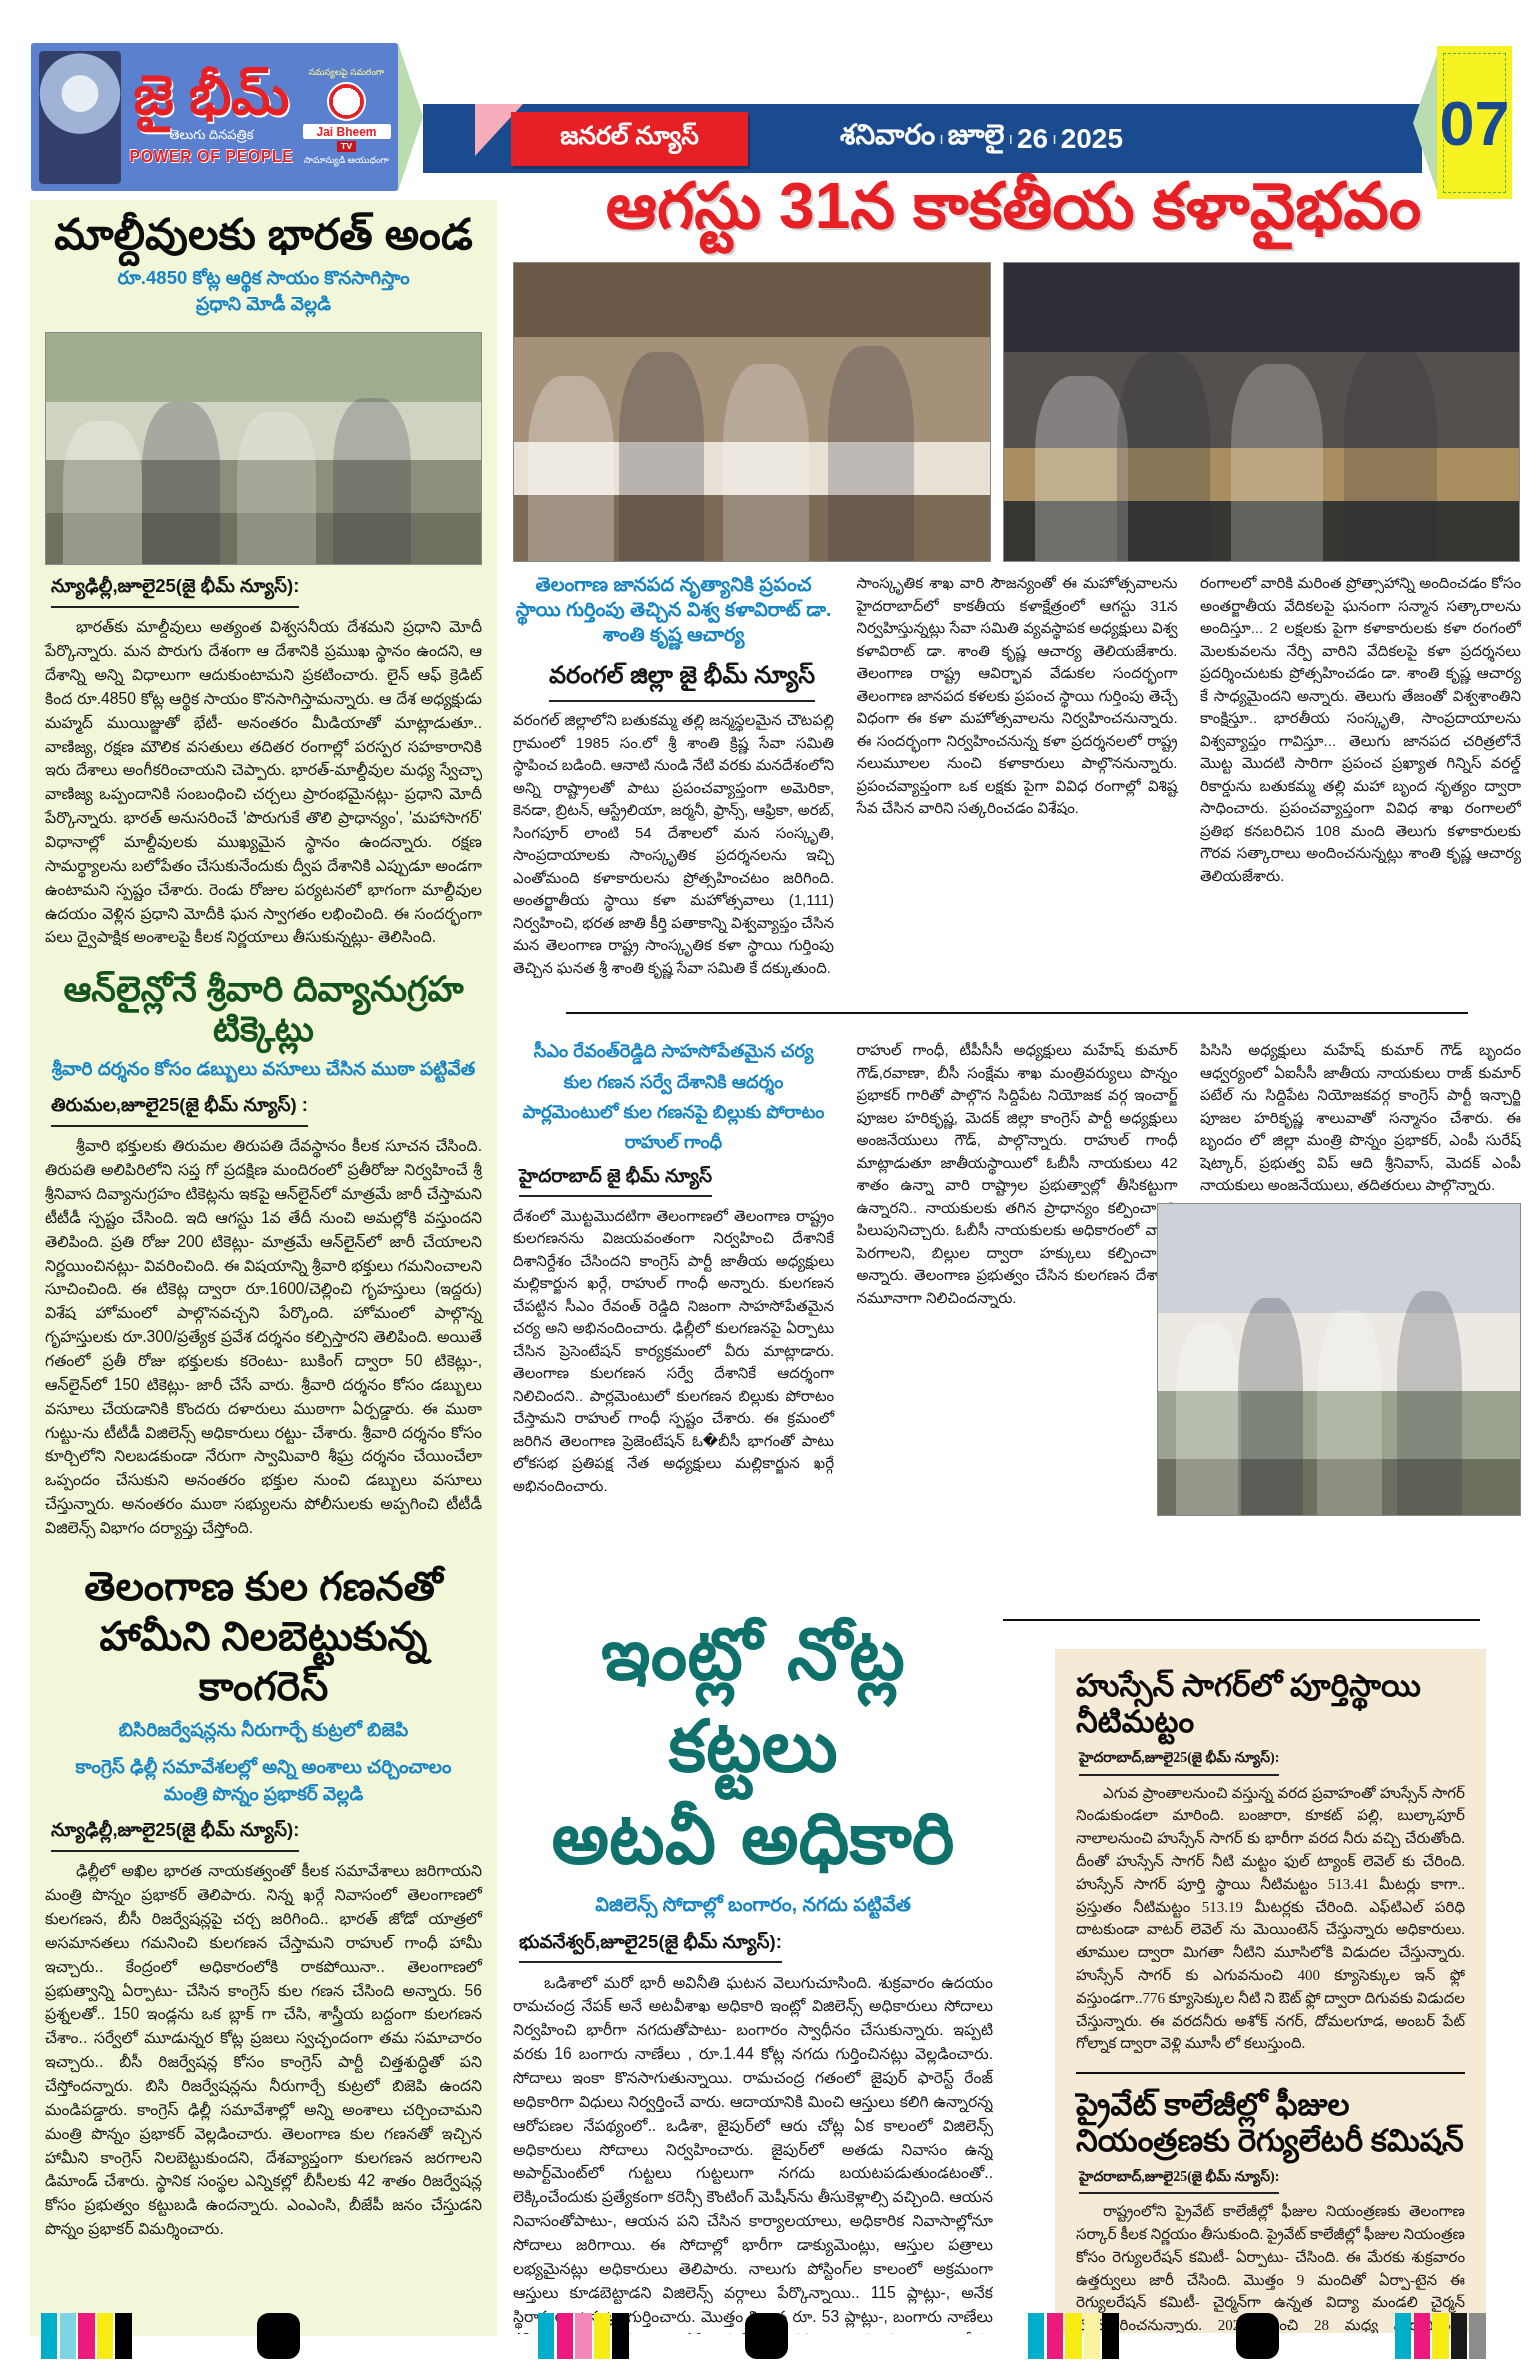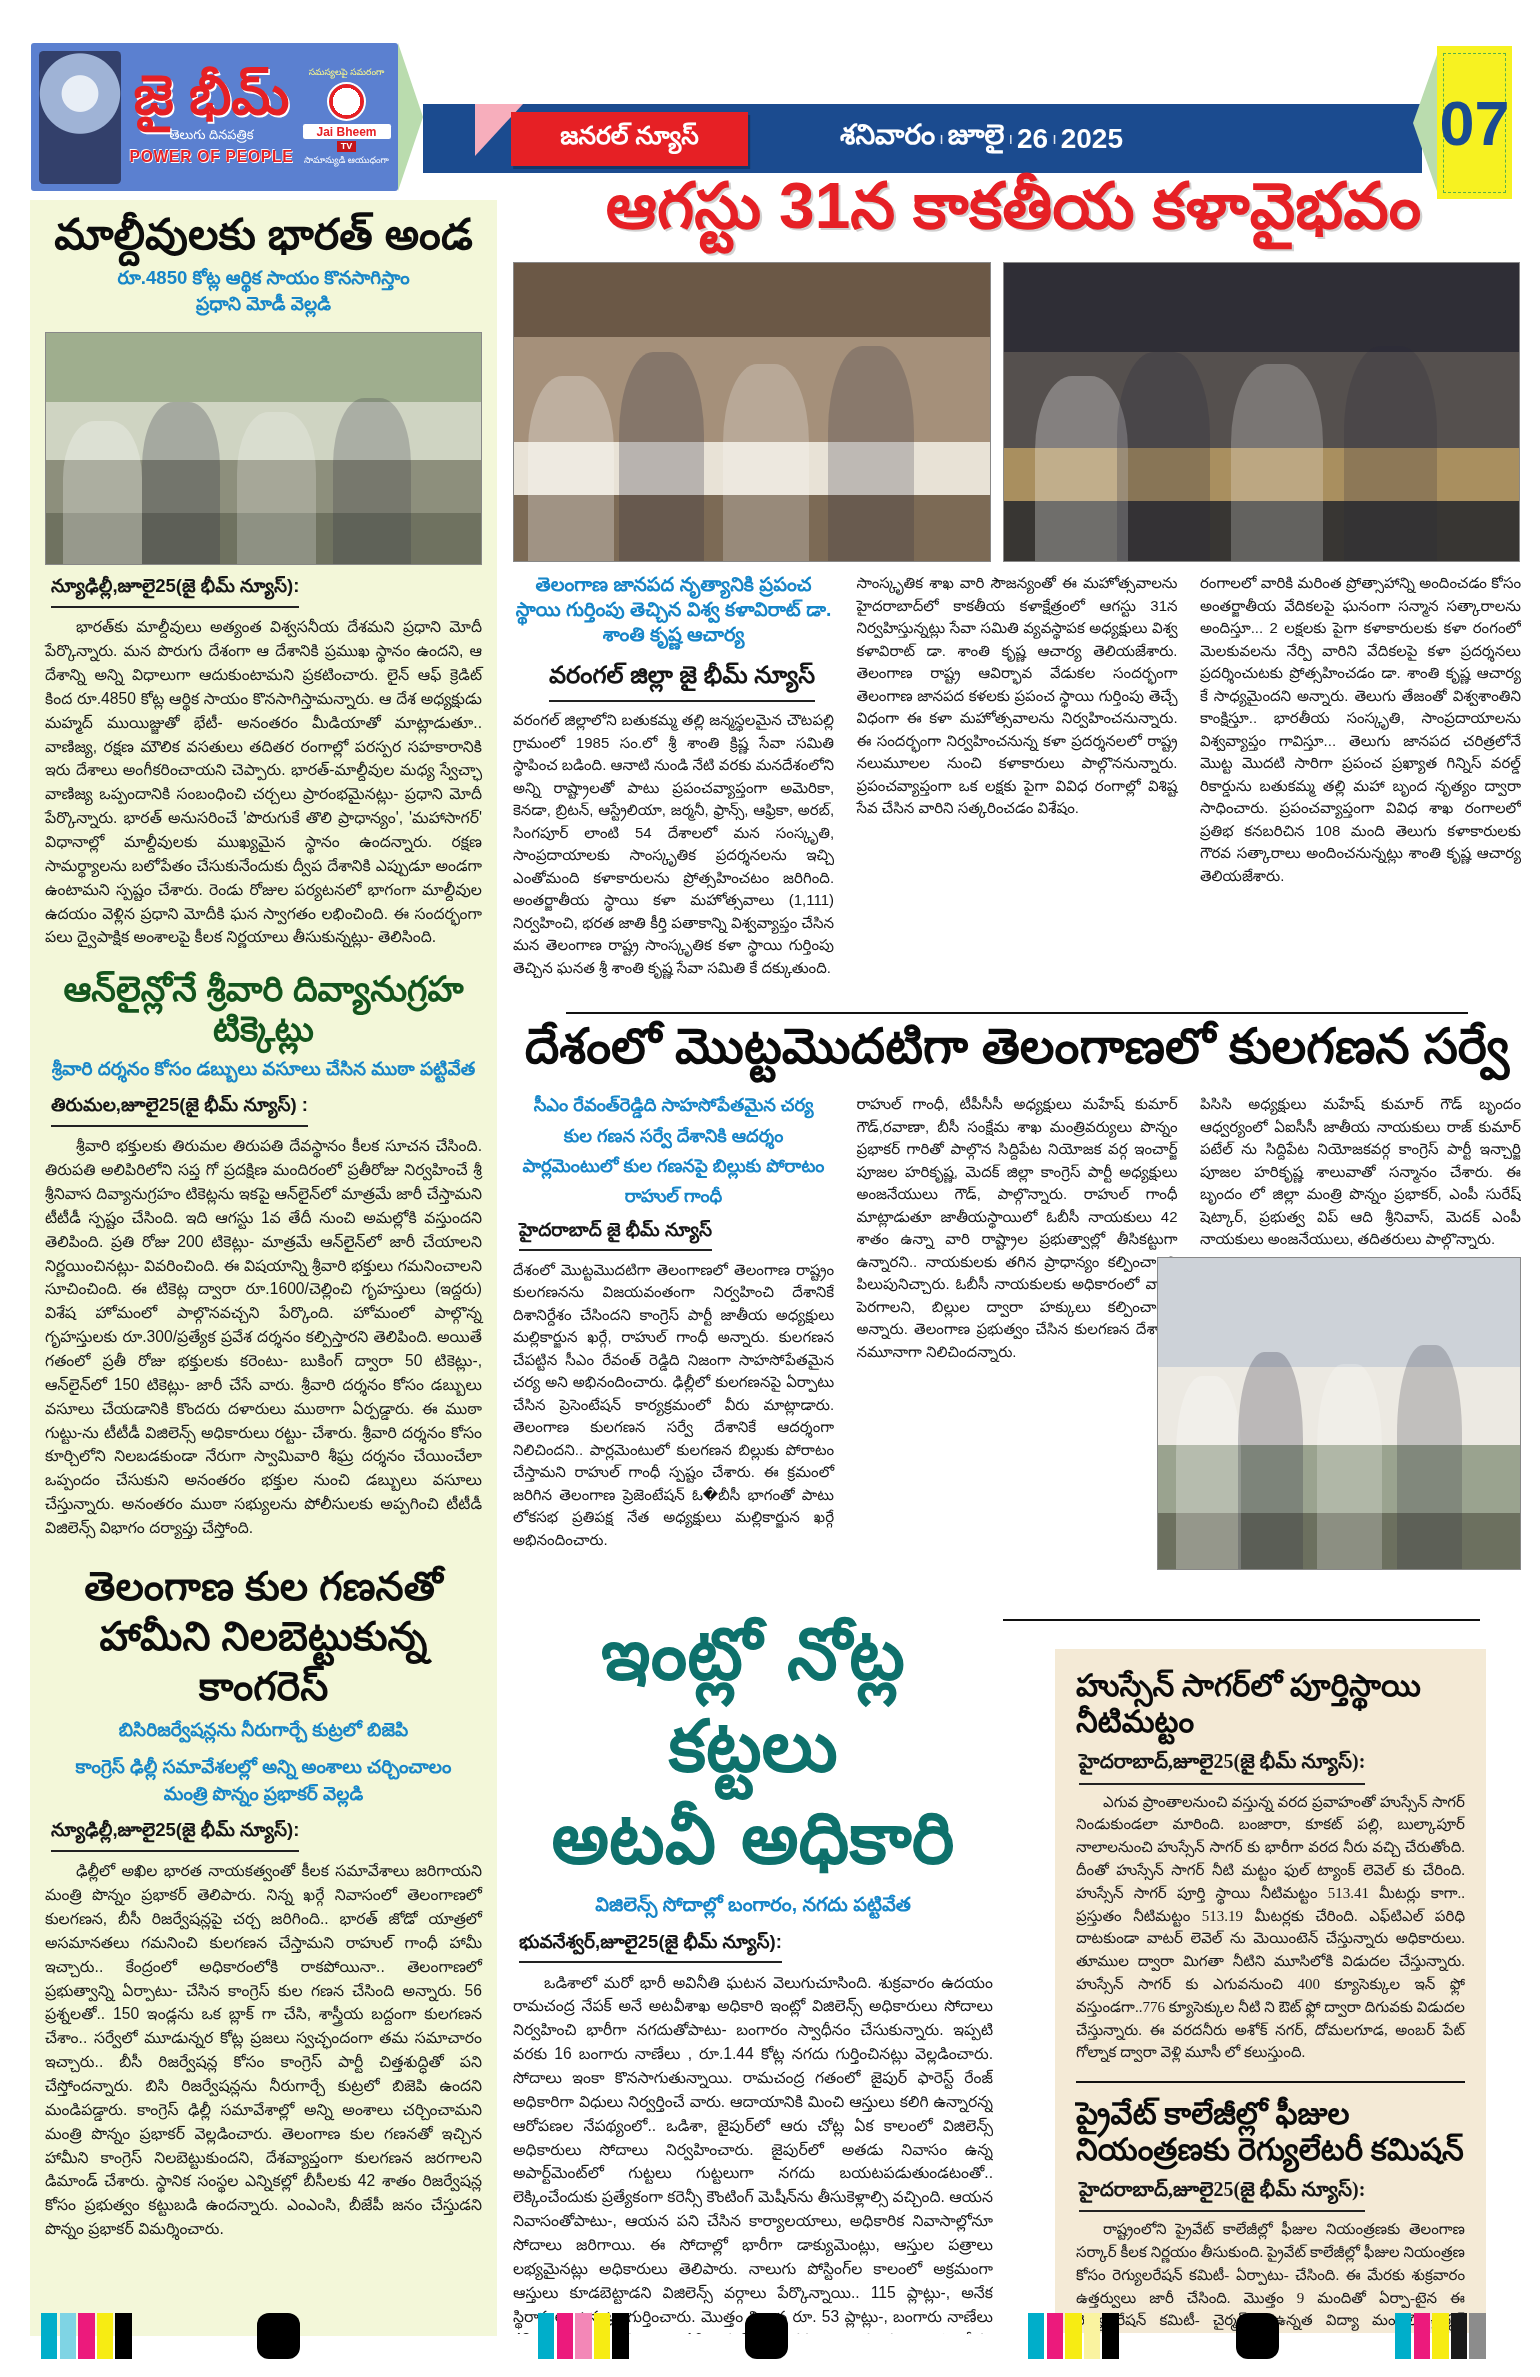--- a/index.html
+++ b/index.html
@@ -101,21 +101,21 @@
   .forest-head{font-size:72px;font-weight:bold;color:var(--teal);text-align:center;line-height:1.28;
     font-family:"DejaVu Serif","Liberation Serif",serif;}
   .forest .a-sub{font-size:19.4px;}
   .forest .dateline{font-size:18.6px;}
   .forest .body-txt{font-size:15.7px;}
 
   
   .cream{position:absolute;left:1055px;top:1649px;width:431px;height:684px;background:var(--cream);
     padding:19.4px 21px;overflow:hidden;font-family:Liberation Serif, serif;}
   .cream h3{font-size:31px;font-weight:bold;color:#0b0b0b;line-height:1.15;}
-  .cream .dateline{font-size:20px;margin:10.4px 0 6px 3px;}
+  .cream .dateline{font-size:14px;margin:10.4px 0 6px 3px;}
   .cream .body-txt{font-size:15px;text-indent:27px;}
   .cream .split{height:2.2px;background:#111;margin:16.4px 0 13.4px 0;}
 
   
   .reg-area{position:absolute;left:0;top:2313px;width:1541px;height:49px;}
   .reg-group{position:absolute;top:0;display:flex;gap:2.2px;}
   .reg-group i{display:block;width:16.4px;height:46px;}
   .reg-blob{position:absolute;top:0;width:43px;height:46px;background:#000;border-radius:12px;}
 </style>
 </head>
@@ -216,21 +216,20 @@
       <p class="col-txt">సాంస్కృతిక శాఖ వారి సౌజన్యంతో ఈ మహోత్సవాలను హైదరాబాద్‌లో కాకతీయ కళాక్షేత్రంలో ఆగస్టు 31న నిర్వహిస్తున్నట్లు సేవా సమితి వ్యవస్థాపక అధ్యక్షులు విశ్వ కళావిరాట్ డా. శాంతి కృష్ణ ఆచార్య తెలియజేశారు. తెలంగాణ రాష్ట్ర ఆవిర్భావ వేడుకల సందర్భంగా తెలంగాణ జానపద కళలకు ప్రపంచ స్థాయి గుర్తింపు తెచ్చే విధంగా ఈ కళా మహోత్సవాలను నిర్వహించనున్నారు. ఈ సందర్భంగా నిర్వహించనున్న కళా ప్రదర్శనలలో రాష్ట్ర నలుమూలల నుంచి కళాకారులు పాల్గొననున్నారు. ప్రపంచవ్యాప్తంగా ఒక లక్షకు పైగా వివిధ రంగాల్లో విశిష్ట సేవ చేసిన వారిని సత్కరించడం విశేషం.</p>
     </div>
     <div class="kcol">
       <p class="col-txt">రంగాలలో వారికి మరింత ప్రోత్సాహాన్ని అందించడం కోసం అంతర్జాతీయ వేదికలపై ఘనంగా సన్మాన సత్కారాలను అందిస్తూ... 2 లక్షలకు పైగా కళాకారులకు కళా రంగంలో మెలకువలను నేర్పి వారిని వేదికలపై కళా ప్రదర్శనలు ప్రదర్శించుటకు ప్రోత్సహించడం డా. శాంతి కృష్ణ ఆచార్య కే సాధ్యమైందని అన్నారు. తెలుగు తేజంతో విశ్వశాంతిని కాంక్షిస్తూ.. భారతీయ సంస్కృతి, సాంప్రదాయాలను విశ్వవ్యాప్తం గావిస్తూ... తెలుగు జానపద చరిత్రలోనే మొట్ట మొదటి సారిగా ప్రపంచ ప్రఖ్యాత గిన్నిస్ వరల్డ్ రికార్డును బతుకమ్మ తల్లి మహా బృంద నృత్యం ద్వారా సాధించారు. ప్రపంచవ్యాప్తంగా వివిధ శాఖ రంగాలలో ప్రతిభ కనబరిచిన 108 మంది తెలుగు కళాకారులకు గౌరవ సత్కారాలు అందించనున్నట్లు శాంతి కృష్ణ ఆచార్య తెలియజేశారు.</p>
     </div>
   </div>
 
   <div class="rule" style="left:566px;top:1012px;width:902px;"></div>
 
   <div class="survey">
-    <div class="survey-head">దేశంలో మొట్టమొదటిగా తెలంగాణలో కులగణన సర్వే</div>
     <div class="survey-cols">
       <div class="scol">
         <div class="a-sub">సీఎం రేవంత్‌రెడ్డిది సాహసోపేతమైన చర్య</div>
         <div class="a-sub">కుల గణన సర్వే దేశానికి ఆదర్శం</div>
         <div class="a-sub">పార్లమెంటులో కుల గణనపై బిల్లుకు పోరాటం</div>
         <div class="a-sub">రాహుల్ గాంధీ</div>
         <div><span class="dateline">హైదరాబాద్ జై భీమ్ న్యూస్</span></div>
         <p class="col-txt">దేశంలో మొట్టమొదటిగా తెలంగాణలో తెలంగాణ రాష్ట్రం కులగణనను విజయవంతంగా నిర్వహించి దేశానికే దిశానిర్దేశం చేసిందని కాంగ్రెస్ పార్టీ జాతీయ అధ్యక్షులు మల్లికార్జున ఖర్గే, రాహుల్ గాంధీ అన్నారు. కులగణన చేపట్టిన సీఎం రేవంత్ రెడ్డిది నిజంగా సాహసోపేతమైన చర్య అని అభినందించారు. ఢిల్లీలో కులగణనపై ఏర్పాటు చేసిన ప్రెసెంటేషన్ కార్యక్రమంలో వీరు మాట్లాడారు. తెలంగాణ కులగణన సర్వే దేశానికే ఆదర్శంగా నిలిచిందని.. పార్లమెంటులో కులగణన బిల్లుకు పోరాటం చేస్తామని రాహుల్ గాంధీ స్పష్టం చేశారు. ఈ క్రమంలో జరిగిన తెలంగాణ ప్రెజెంటేషన్ ఓ�బీసీ భాగంతో పాటు లోకసభ ప్రతిపక్ష నేత అధ్యక్షులు మల్లికార్జున ఖర్గే అభినందించారు.</p>
       </div>
       <div class="scol">

